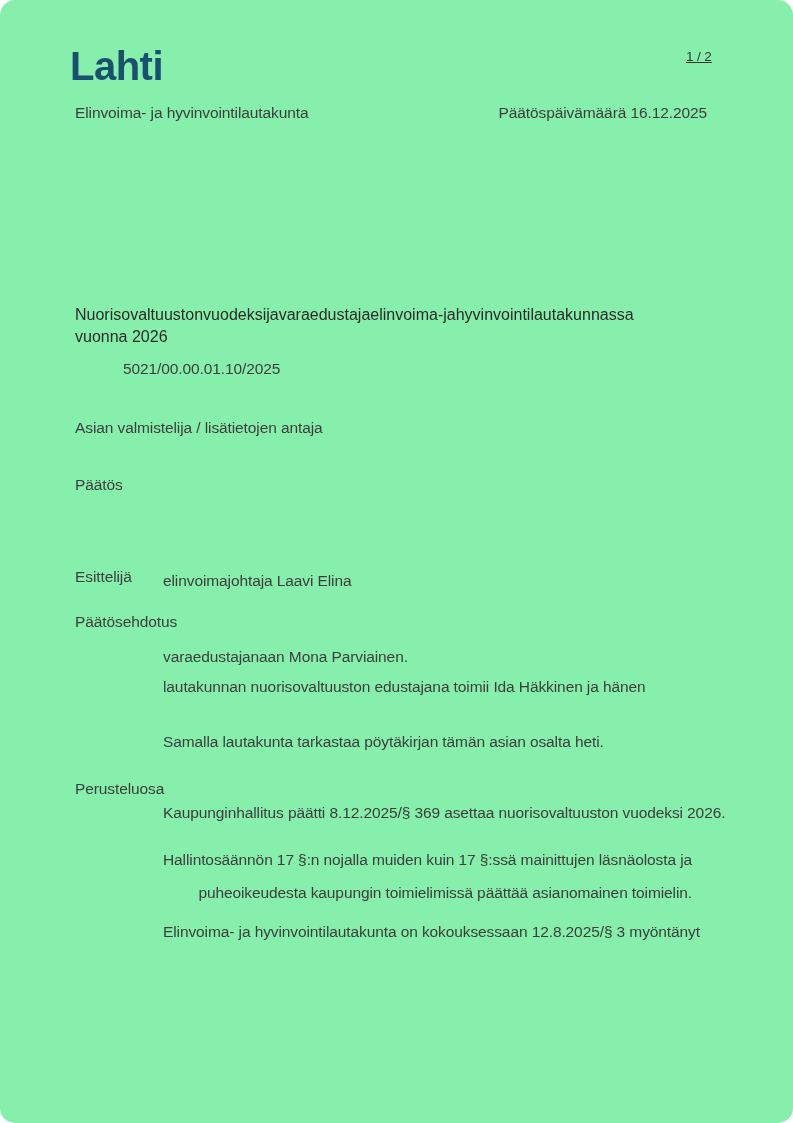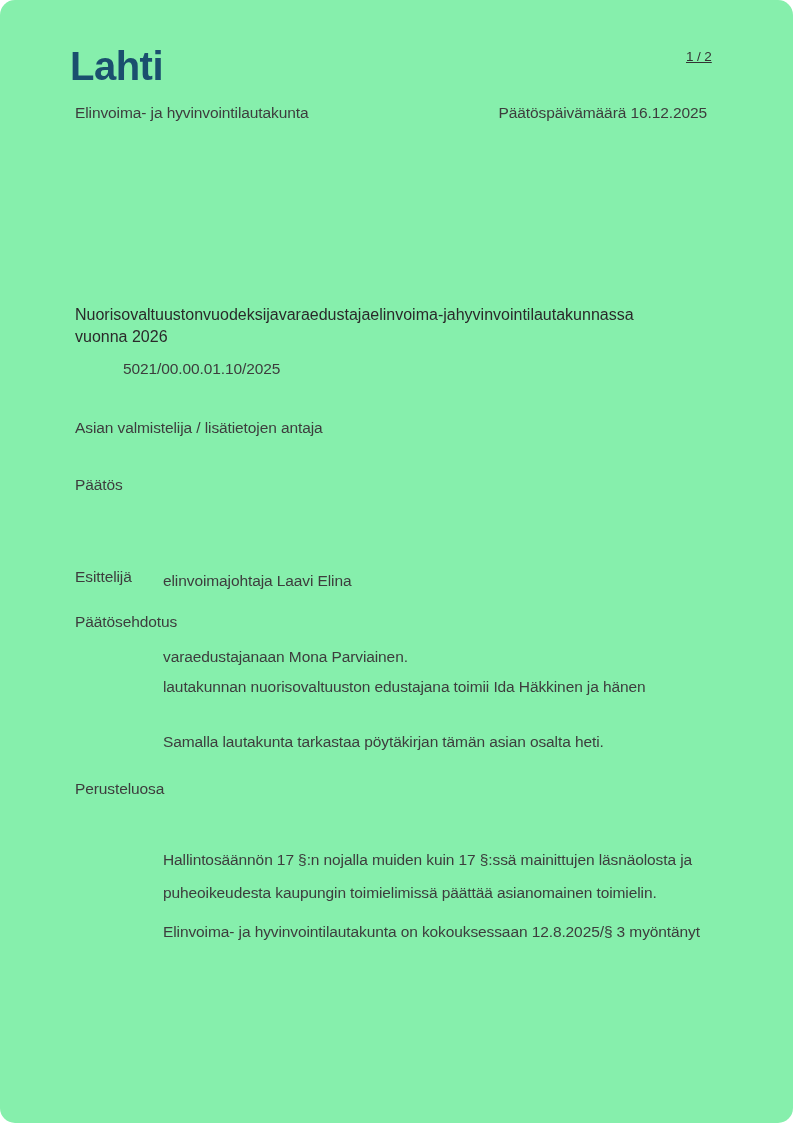--- a/index.html
+++ b/index.html
@@ -71,20 +71,21 @@
   .proposal-note {
     top: 733px; left: 163px;
   }
   .h-rationale { top: 780px; left: 75px; }
   .rationale-p1 {
     top: 804px; left: 163px;
   }
   .rationale-p2 {
     top: 843px; left: 163px;
     line-height: 33px;
+    text-align: right;
   }
   .rationale-p3 {
     top: 916px; left: 163px;
     line-height: 31px;
   }
 </style>
 </head>
 <body>
 
 <div class="page">
@@ -122,20 +123,21 @@
   <div class="abs b-presenter line">elinvoimajohtaja Laavi Elina</div>
 
   <div class="abs h-proposal line">Päätösehdotus</div>
   <div class="abs proposal-body">
     <div class="line">varaedustajanaan Mona Parviainen.</div>
     <div class="line">lautakunnan nuorisovaltuuston edustajana toimii Ida Häkkinen ja hänen</div>
   </div>
   <div class="abs proposal-note line">Samalla lautakunta tarkastaa pöytäkirjan tämän asian osalta heti.</div>
 
   <div class="abs h-rationale line">Perusteluosa</div>
+  <div class="abs rationale-p1 line">Kaupunginhallitus päätti 8.12.2025/§ 369 asettaa nuorisovaltuuston vuodeksi 2026.</div>
   <div class="abs rationale-p2">
     <div class="line">Hallintosäännön 17 §:n nojalla muiden kuin 17 §:ssä mainittujen läsnäolosta ja</div>
     <div class="line">puheoikeudesta kaupungin toimielimissä päättää asianomainen toimielin.</div>
   </div>
   <div class="abs rationale-p3">
     <div class="line">Elinvoima- ja hyvinvointilautakunta on kokouksessaan 12.8.2025/§ 3 myöntänyt</div>
   </div>
 
 </div>
 

